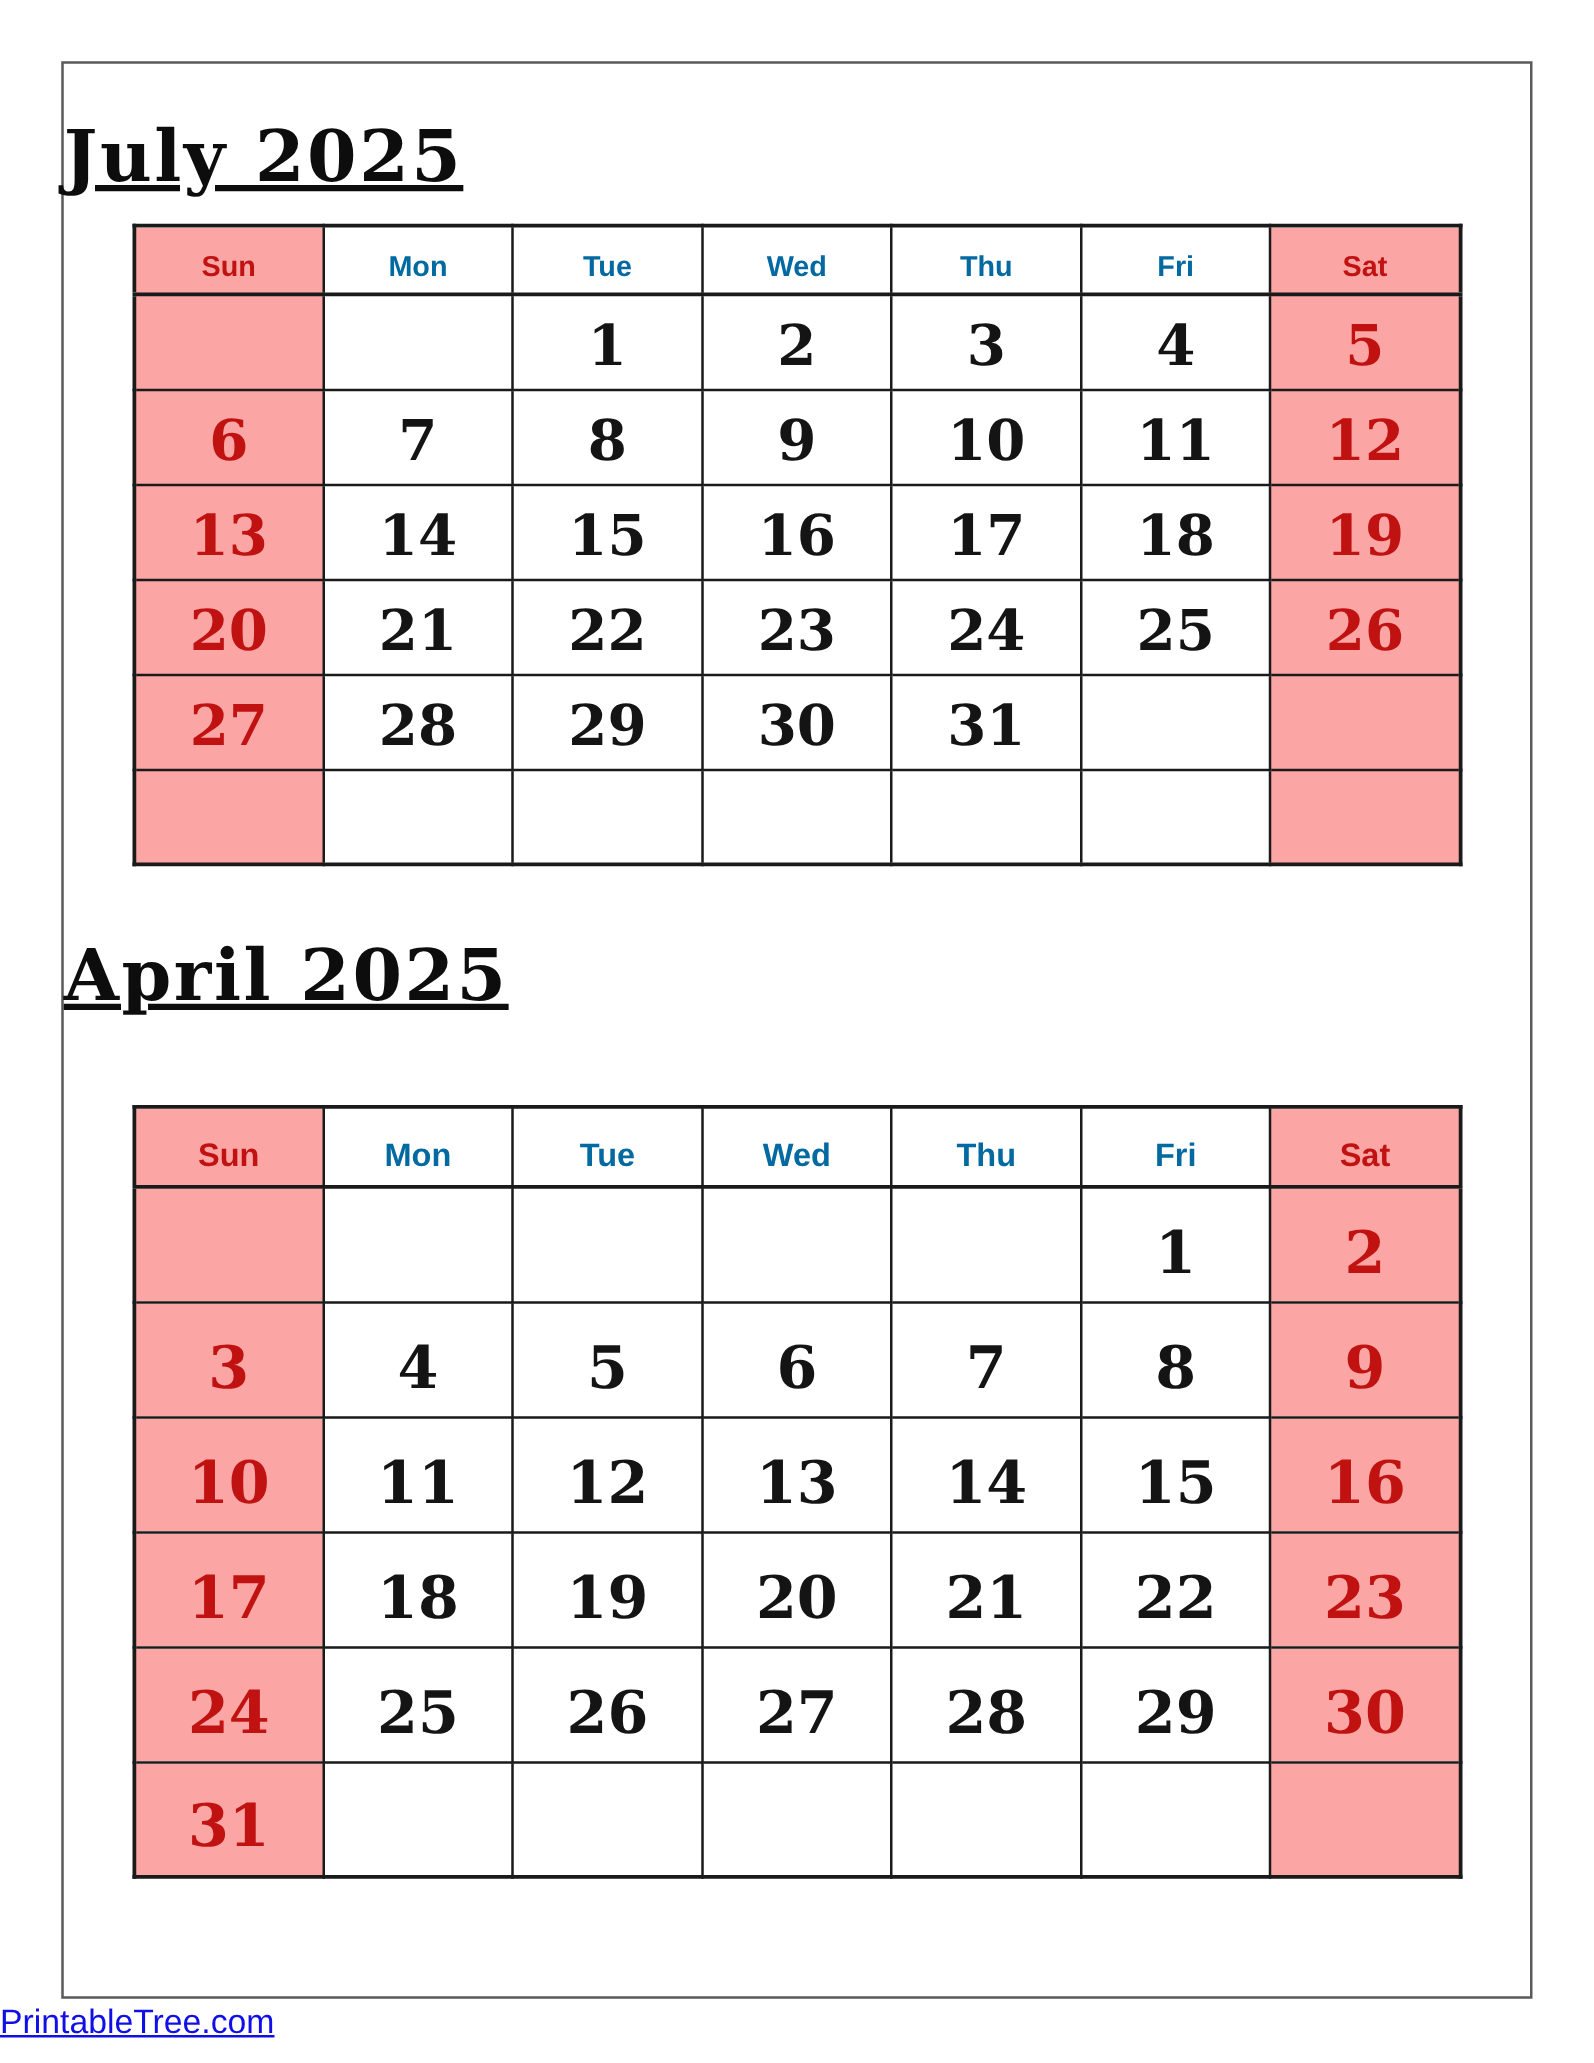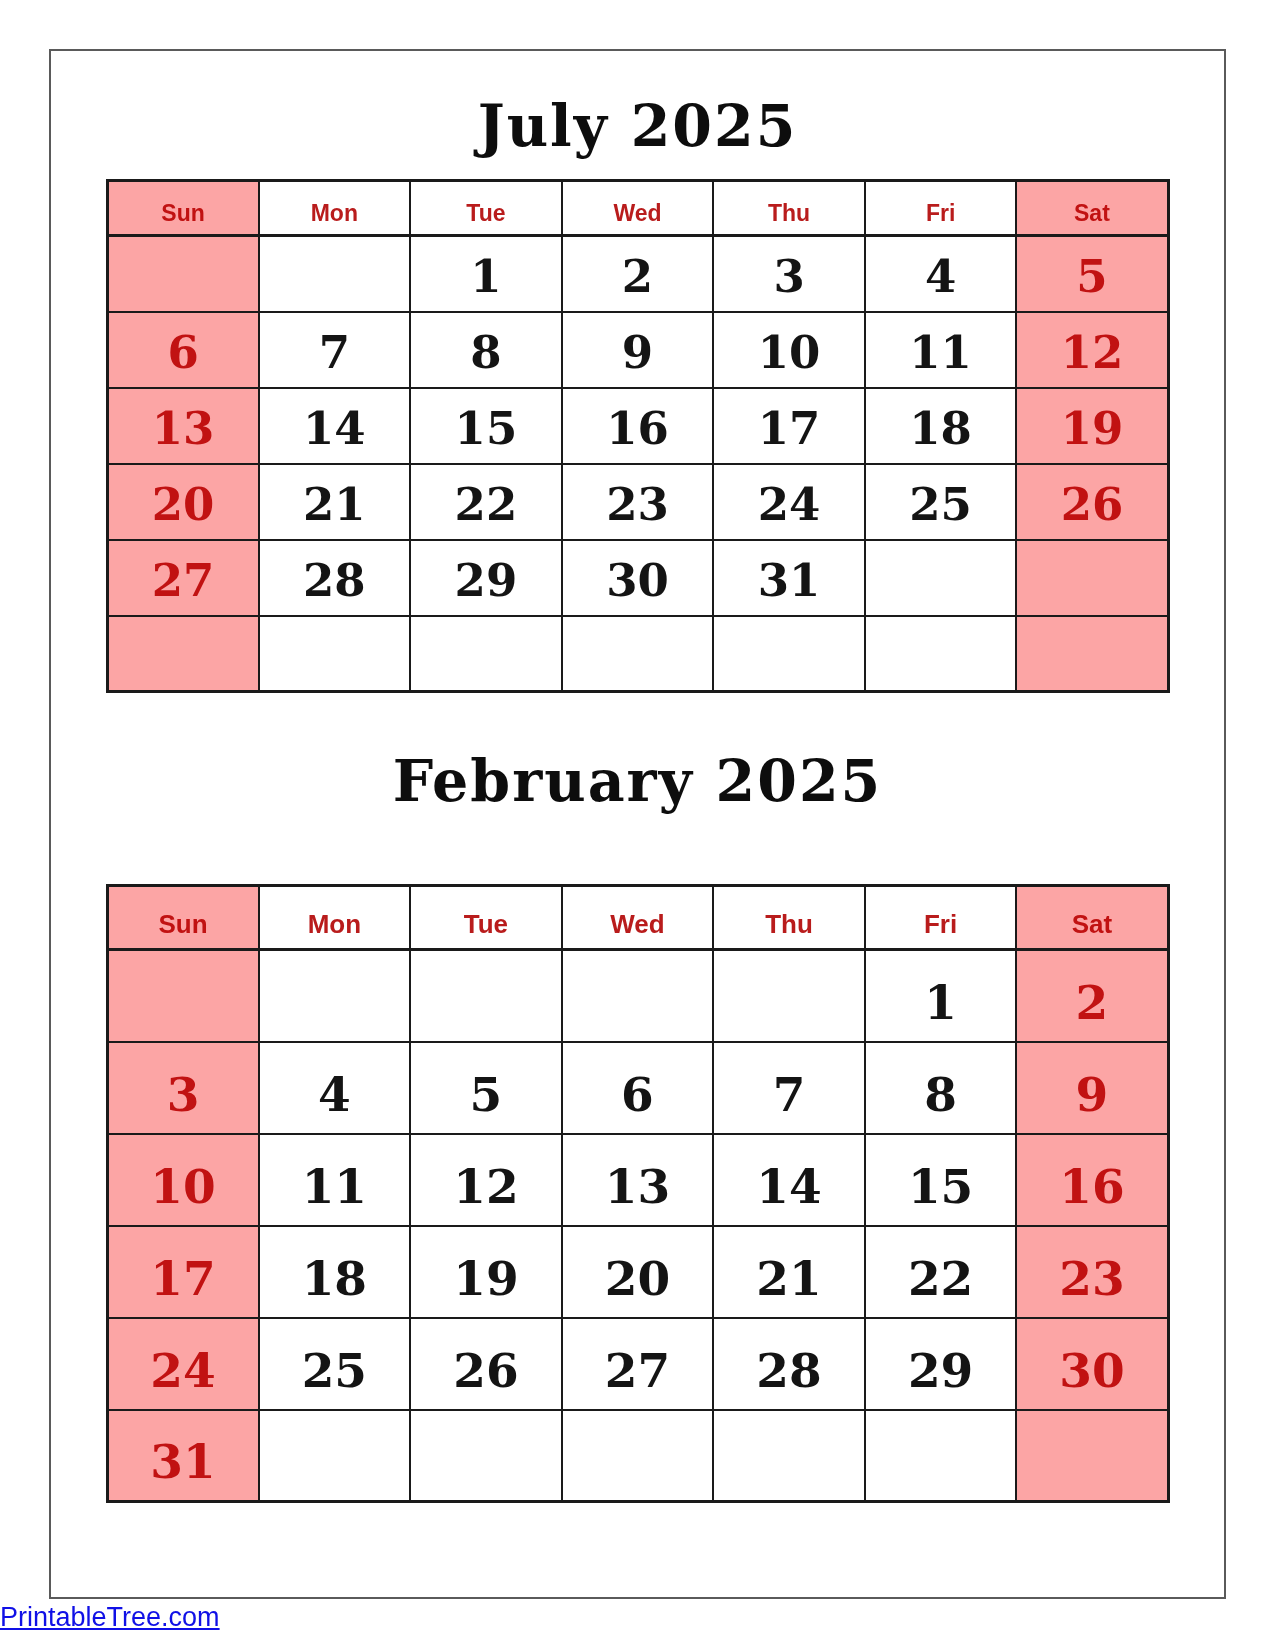--- a/index.html
+++ b/index.html
@@ -18,25 +18,25 @@
     position: absolute;
     left: 49px;
     top: 49px;
     width: 1177px;
     height: 1550px;
     border: 2px solid #5a5a5a;
     box-sizing: border-box;
     background: #ffffff;
   }
   .cal-title {
-    text-align: center;
     font-family: "DejaVu Serif", serif;
     font-weight: 700;
     color: #0d0d0d;
     letter-spacing: 2px;
+    text-decoration: underline;
   }
   .cal-july .cal-title {
     margin-top: 42px;
     font-size: 57px;
     line-height: 66px;
   }
   .cal-august .cal-title {
     margin-top: 55px;
     font-size: 57px;
     line-height: 66px;
@@ -57,21 +57,21 @@
     vertical-align: bottom;
     box-sizing: border-box;
     overflow: hidden;
   }
   .cal-table thead tr {
     border-bottom: 3px solid #1a1a1a;
   }
   .cal-table th {
     font-family: "Liberation Sans", sans-serif;
     font-weight: bold;
-    color: #b91c1c;
+    color: #0369a1;
   }
   .cal-table td {
     font-family: "DejaVu Serif", serif;
     font-weight: 700;
     color: #141414;
   }
   .cal-table th.wknd, .cal-table td.wknd {
     background: #fca5a5;
     color: #c11212;
   }
@@ -165,21 +165,21 @@
             <td></td>
             <td></td>
             <td></td>
             <td class="wknd"></td>
           </tr>
         </tbody>
     </table>
   </section>
 
   <section class="cal-august">
-    <div class="cal-title">February 2025</div>
+    <div class="cal-title">April 2025</div>
     <table class="cal-table">
       <thead>
           <tr>
             <th class="wknd">Sun</th>
             <th>Mon</th>
             <th>Tue</th>
             <th>Wed</th>
             <th>Thu</th>
             <th>Fri</th>
             <th class="wknd">Sat</th>

